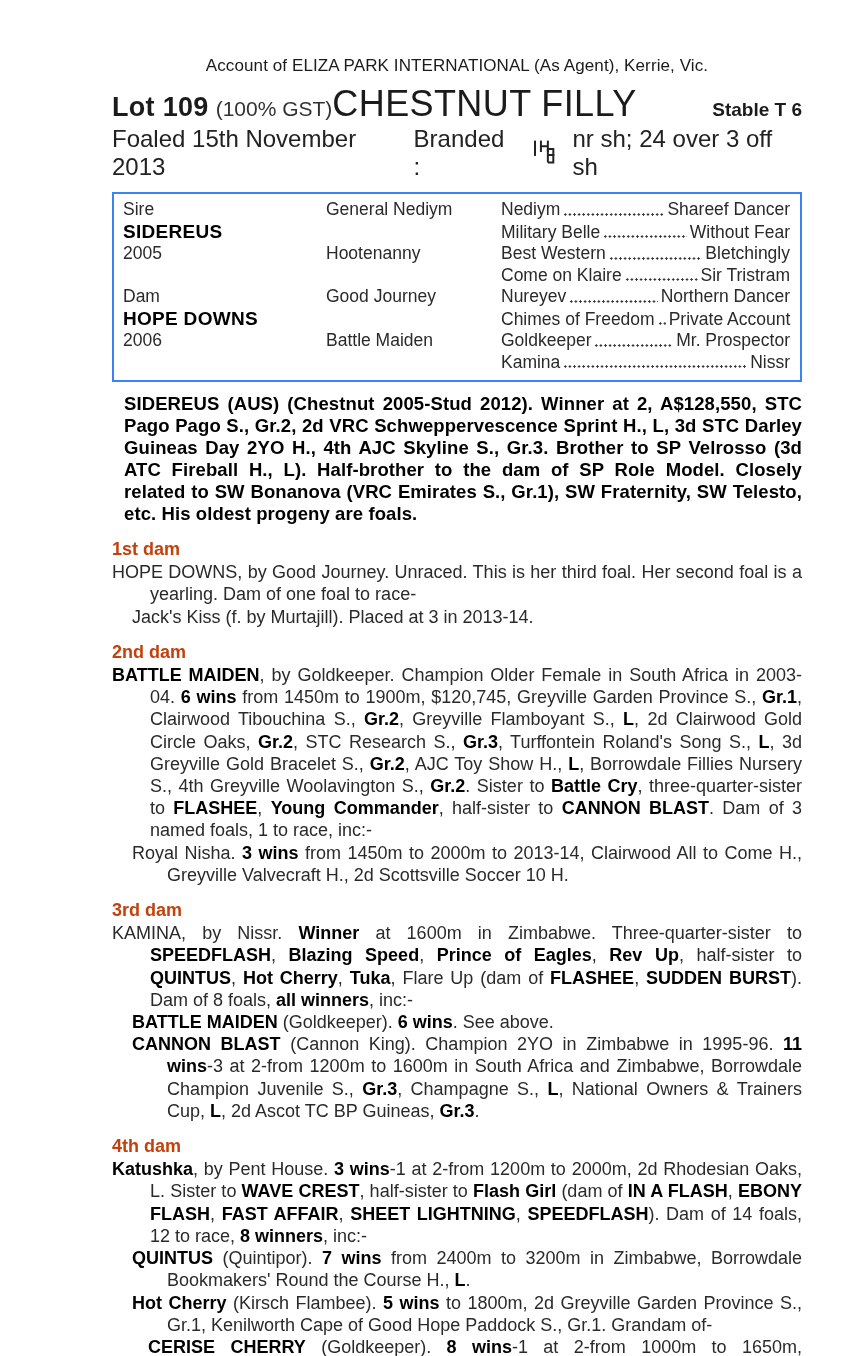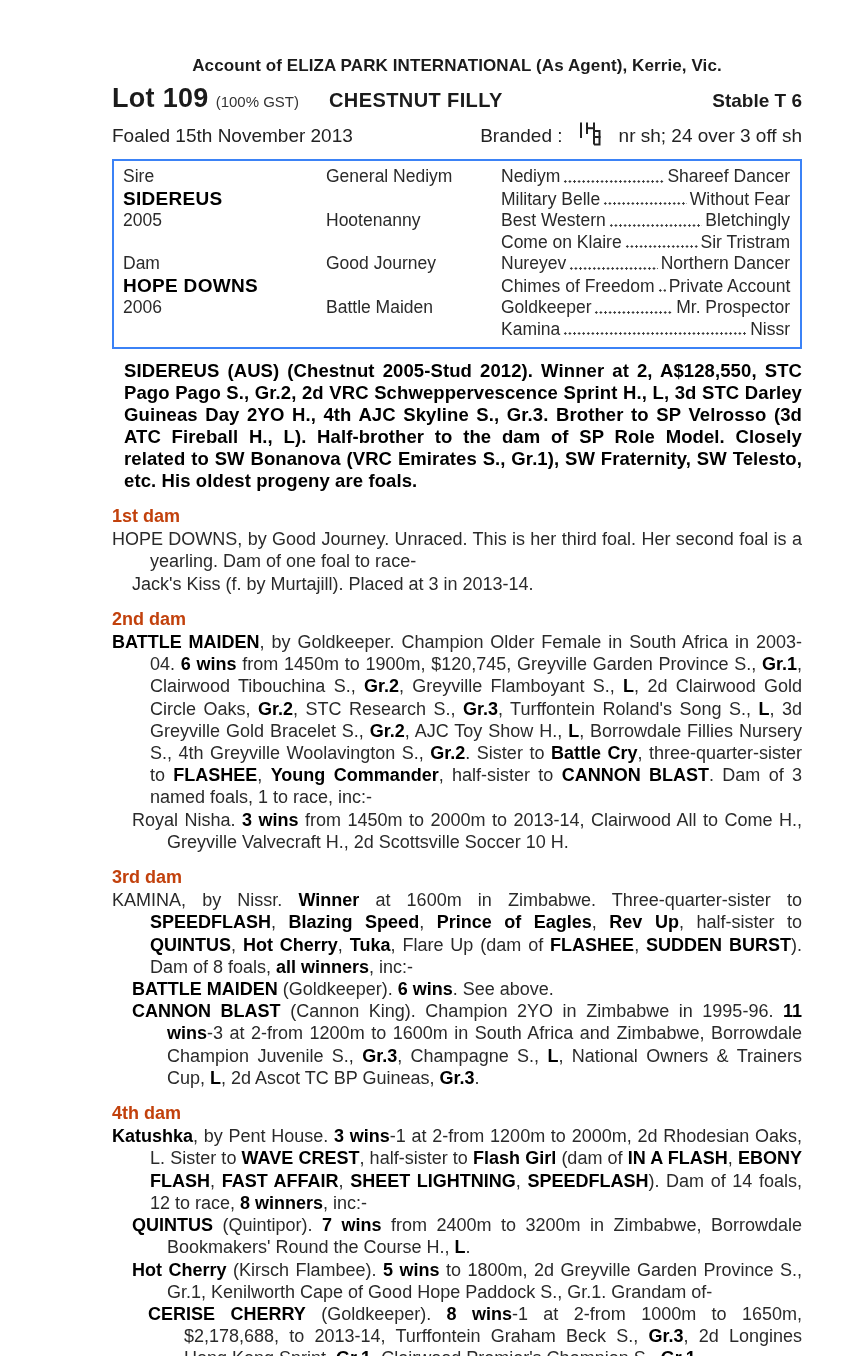--- a/index.html
+++ b/index.html
@@ -4,27 +4,27 @@
 <style>
   html,body{margin:0;padding:0;background:#e8e8e8;}
   .page{
     width:860px;height:1356px;background:#ffffff;overflow:hidden;
     font-family:"Liberation Sans","DejaVu Sans",sans-serif;
     color:#1b1b1b;position:relative;box-sizing:border-box;
   }
   .content{padding:56px 58px 0 112px;box-sizing:border-box;}
 
   
-  .account{font-weight:bold;font-size:17px;text-align:center;letter-spacing:.1px;}
+  .account{font-weight:normal;font-size:17px;text-align:center;letter-spacing:.1px;}
   .lot-row{display:flex;align-items:baseline;margin-top:7px;}
   .lot{font-weight:bold;font-size:27px;letter-spacing:.3px;}
-  .gst{font-size:15px;margin-left:7px;color:#333;}
-  .desc{font-weight:bold;font-size:20px;margin-left:30px;letter-spacing:.4px;}
+  .gst{font-size:21px;margin-left:7px;color:#333;}
+  .desc{font-weight:normal;font-size:36px;letter-spacing:.4px;}
   .stable{font-weight:bold;font-size:19px;margin-left:auto;}
-  .foaled-row{display:flex;justify-content:space-between;align-items:baseline;margin-top:9px;font-size:19px;color:#222;}
+  .foaled-row{display:flex;justify-content:space-between;align-items:baseline;font-size:24px;color:#222;}
   .branded{display:inline-flex;align-items:center;gap:16px;}
   .brand-svg{display:inline-block;transform:translateY(-2px);}
 
   
   .ped-box{border:2px solid #3b82f6;margin-top:11px;padding:5px 10px 7px 9px;}
   .ped-row{display:flex;align-items:baseline;line-height:21.5px;font-size:17.5px;}
   .ped-c1{width:203px;flex:none;color:#2a2a2a;}
   .ped-bold{font-weight:bold;font-size:19px;color:#000;letter-spacing:.3px;}
   .ped-c2{width:175px;flex:none;color:#2a2a2a;}
   .ped-c3{flex:1;display:flex;align-items:flex-start;min-width:0;color:#2a2a2a;}

